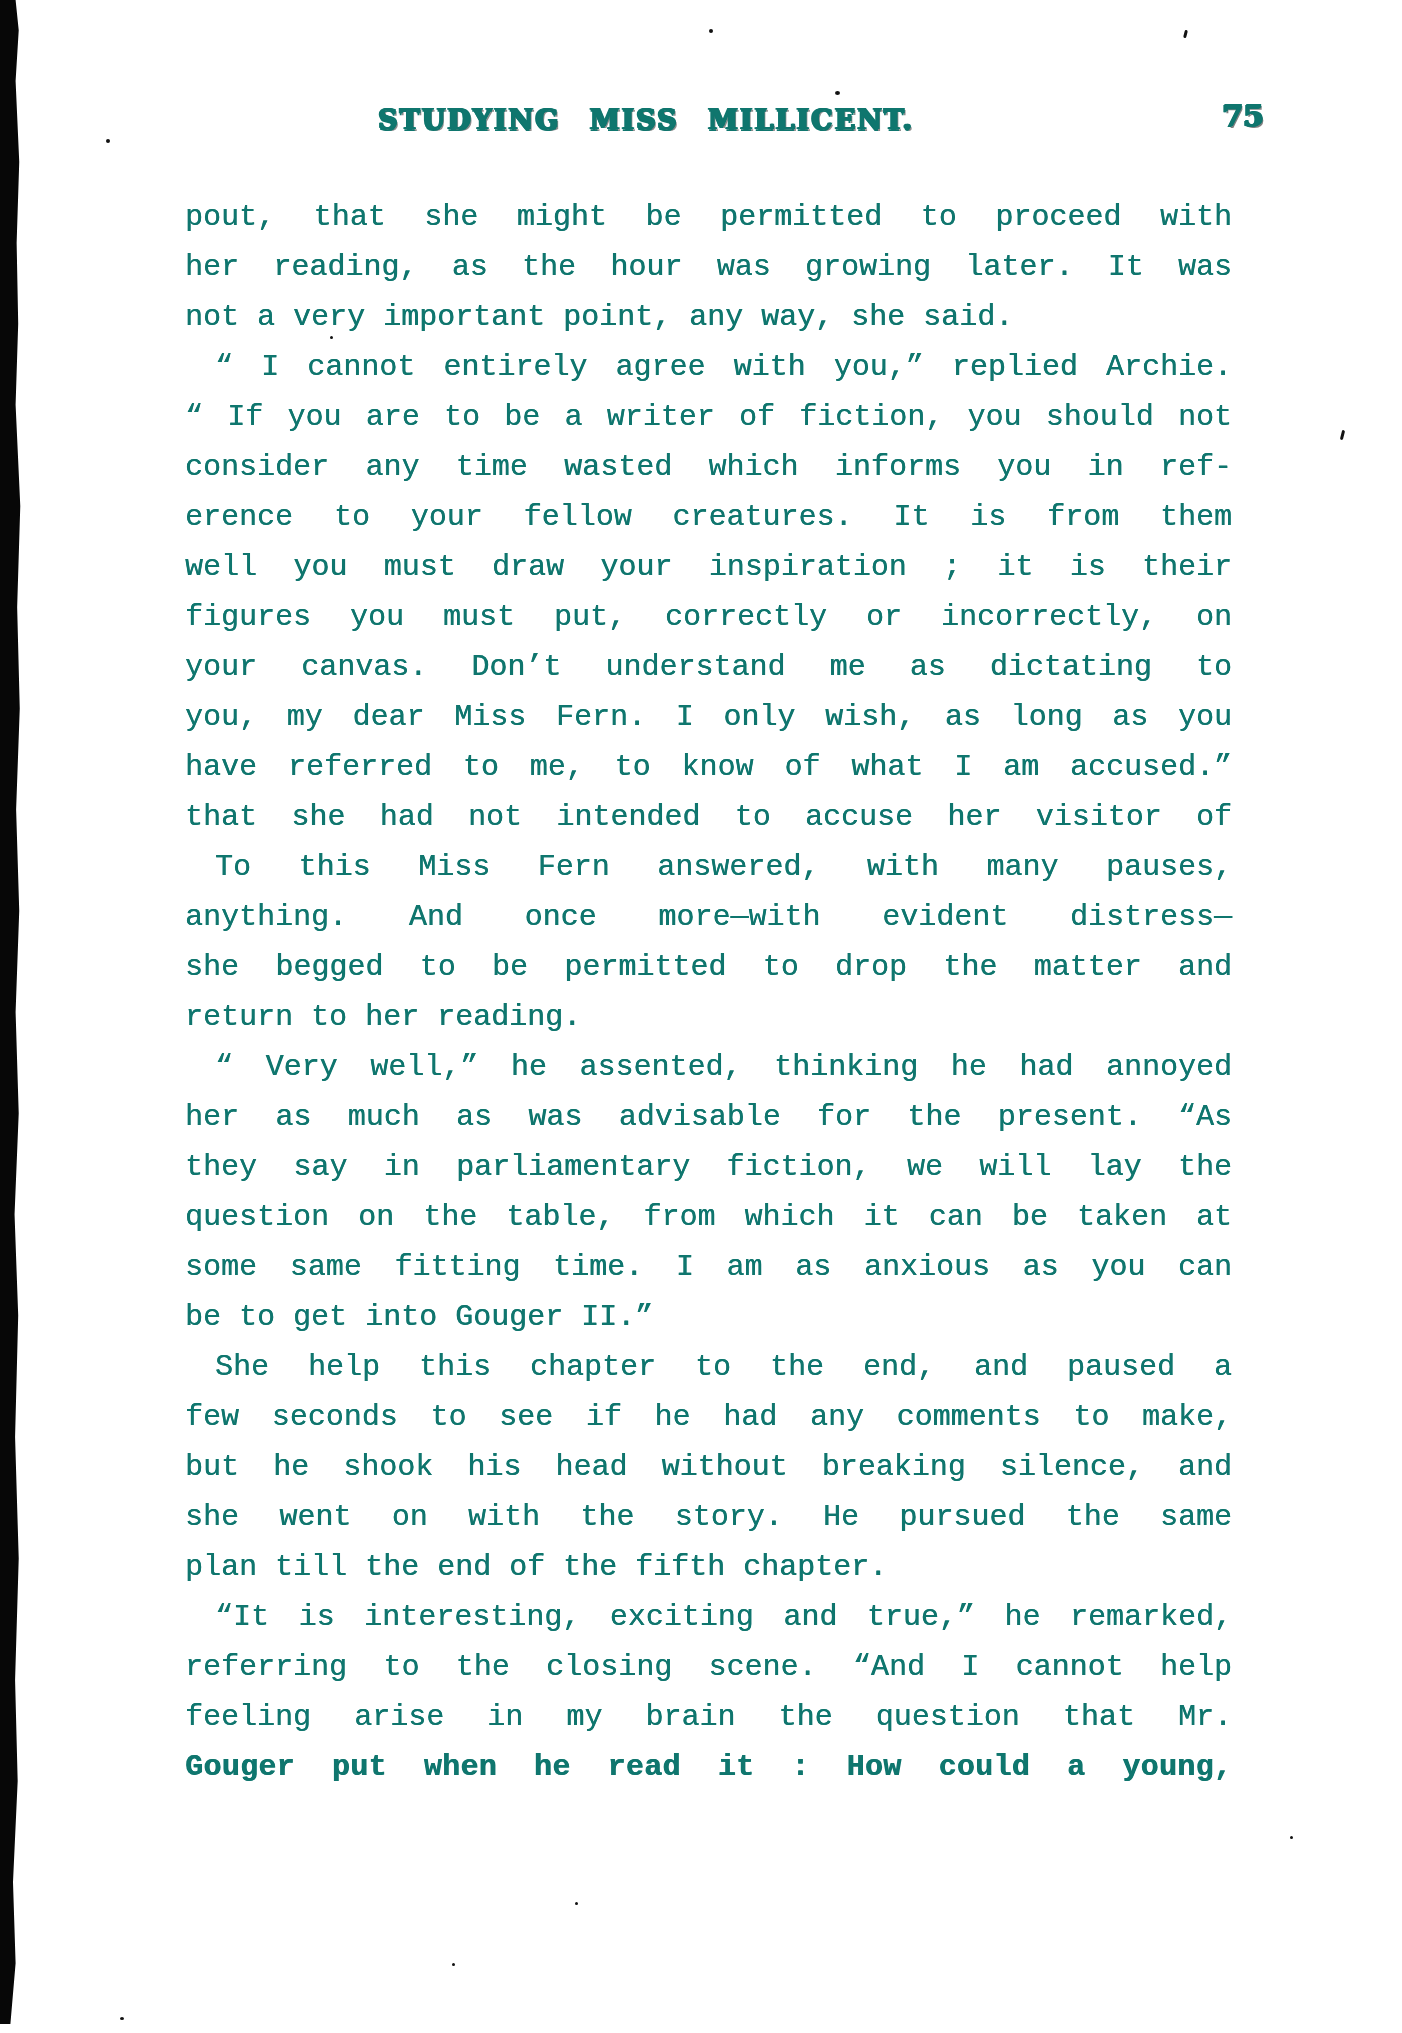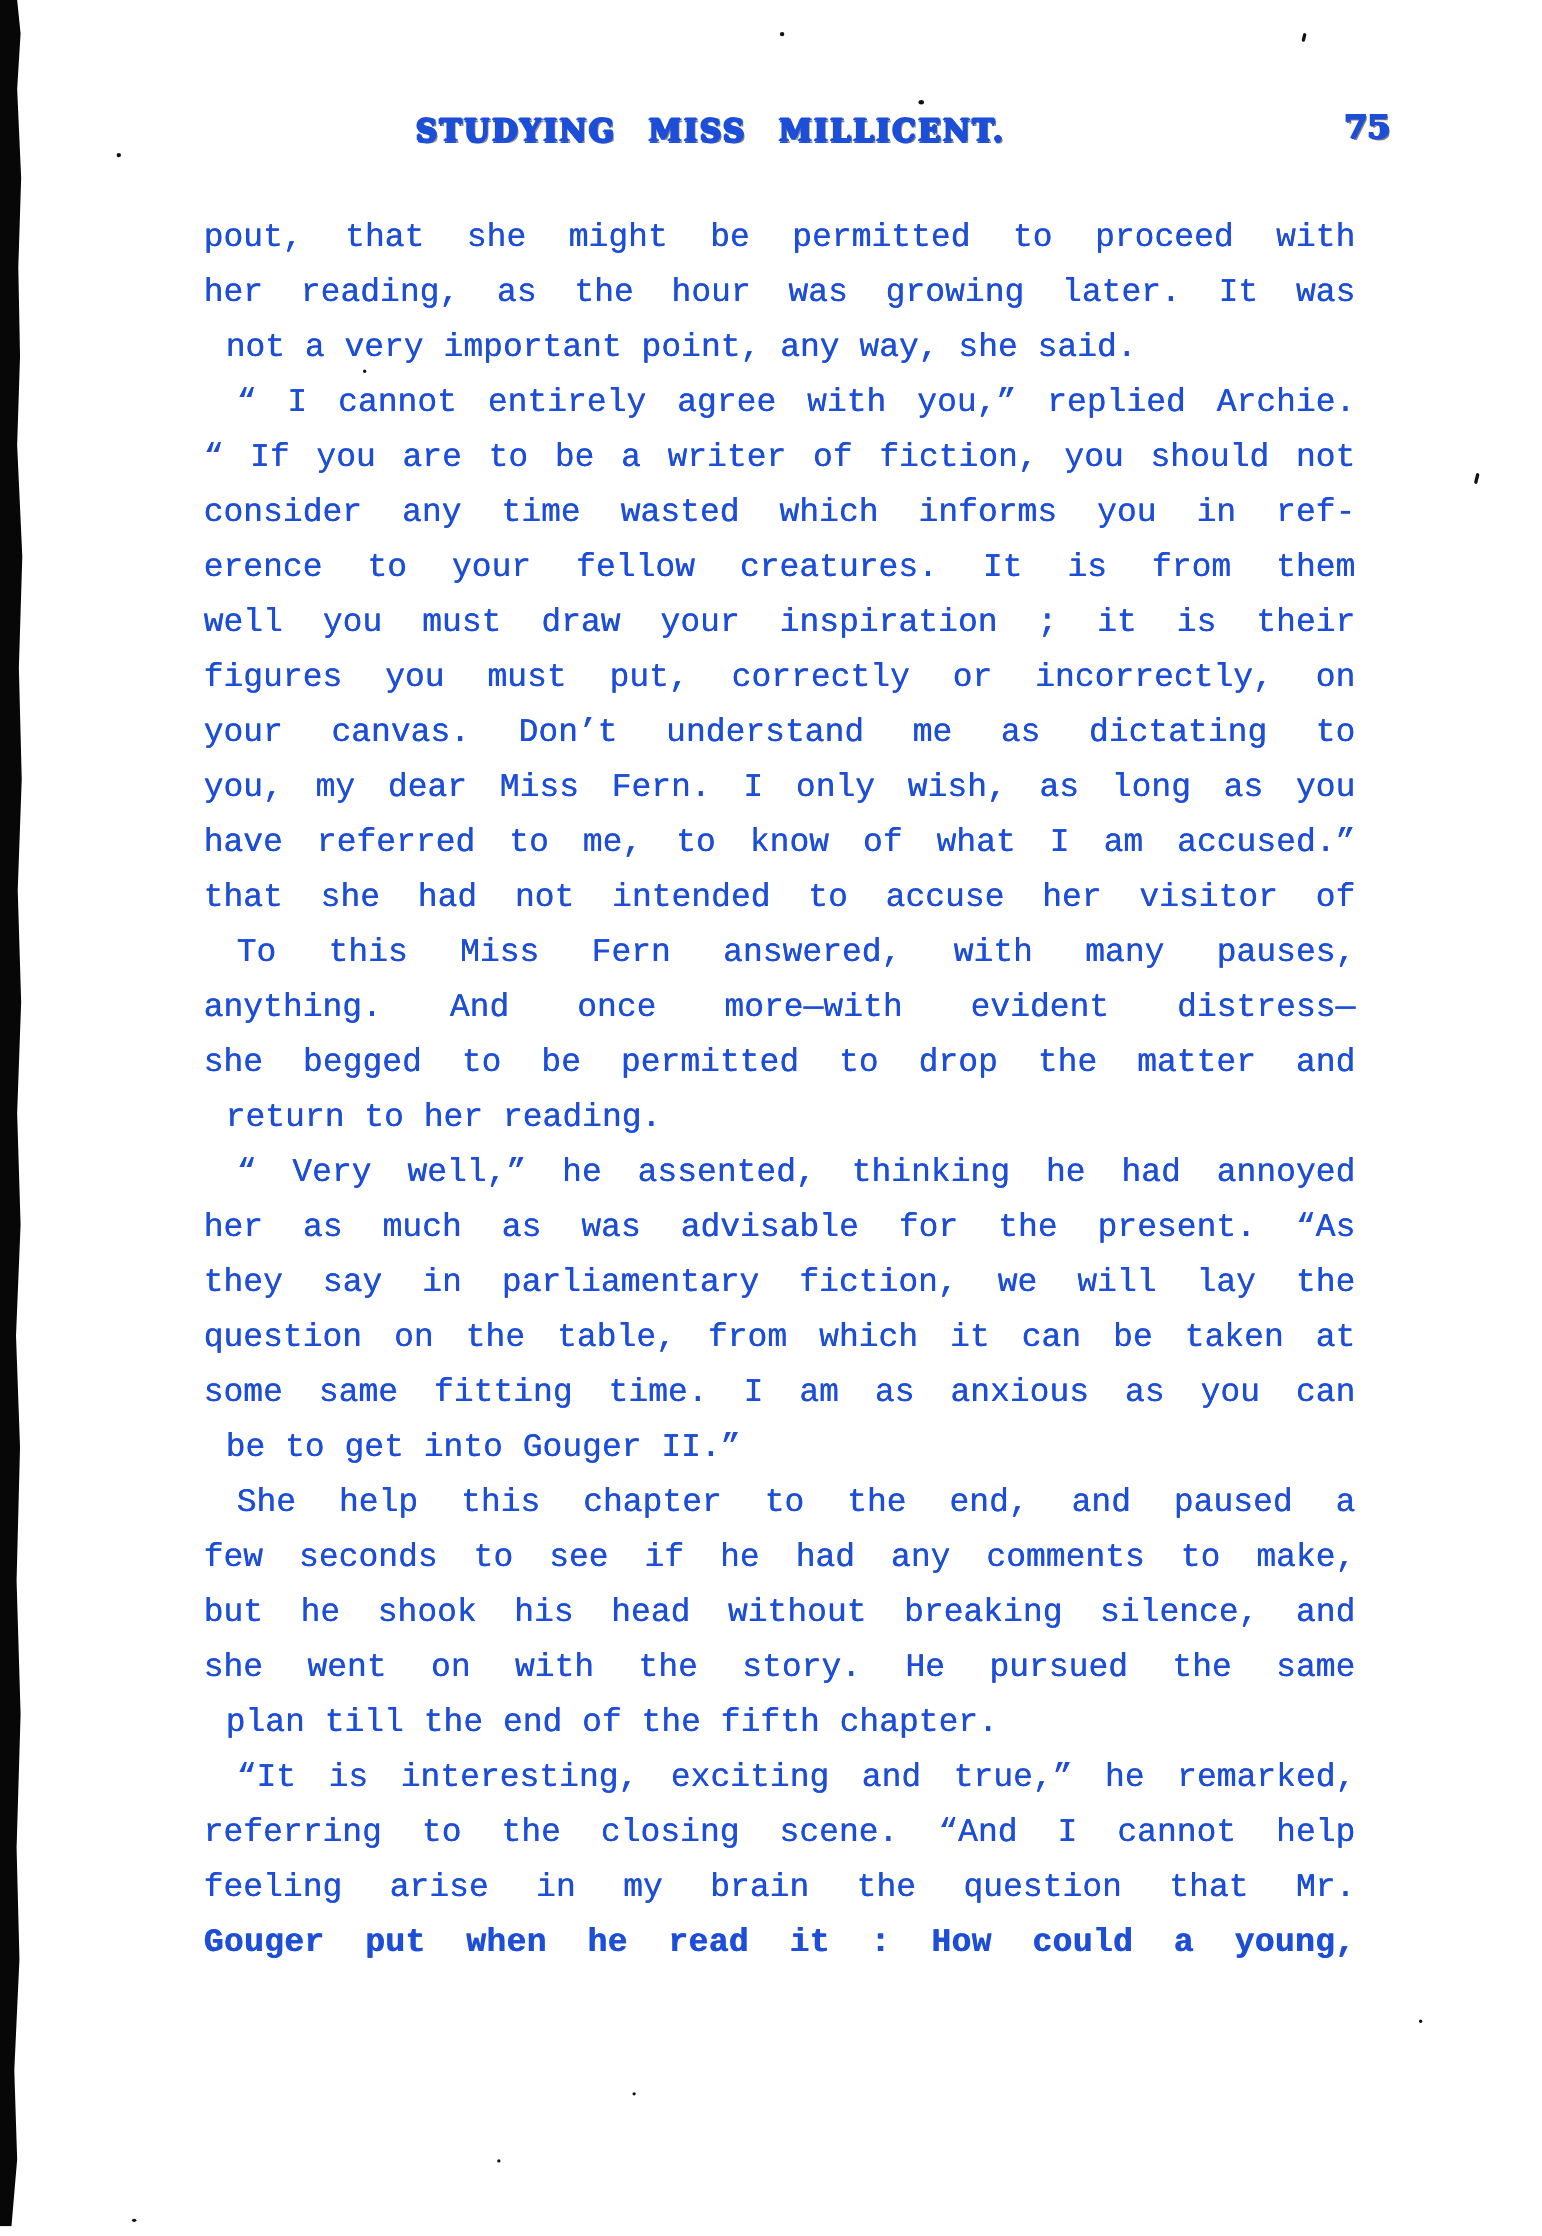--- a/index.html
+++ b/index.html
@@ -7,21 +7,21 @@
     padding: 0;
     background: #ffffff;
   }
   .page {
     position: relative;
     width: 1402px;
     height: 2033px;
     background: #ffffff;
     overflow: hidden;
     font-family: "DejaVu Serif", "Liberation Serif", serif;
-    color: #1d4ed8;
+    color: #0f766e;
   }
   
   .edge-band {
     position: absolute;
     left: 0;
     top: 0;
     width: 26px;
     height: 2024px;
     background: #070707;
     clip-path: polygon(
@@ -80,21 +80,20 @@
   .para { margin: 0; padding: 0; }
   .line {
     text-align: justify;
     text-align-last: justify;
     white-space: normal;
     font-family: Liberation Mono, monospace;
   }
   .line.end {
     text-align: center;
     text-align-last: left;
-    margin-left: 20px;
   }
   .line.ind { text-indent: 30px; }
   .line.heavy {
     font-weight: bold;
     letter-spacing: 0.3px;
     text-shadow: 0.6px 0 0 currentColor;
   }
   .speck {
     position: absolute;
     background: #121212;

